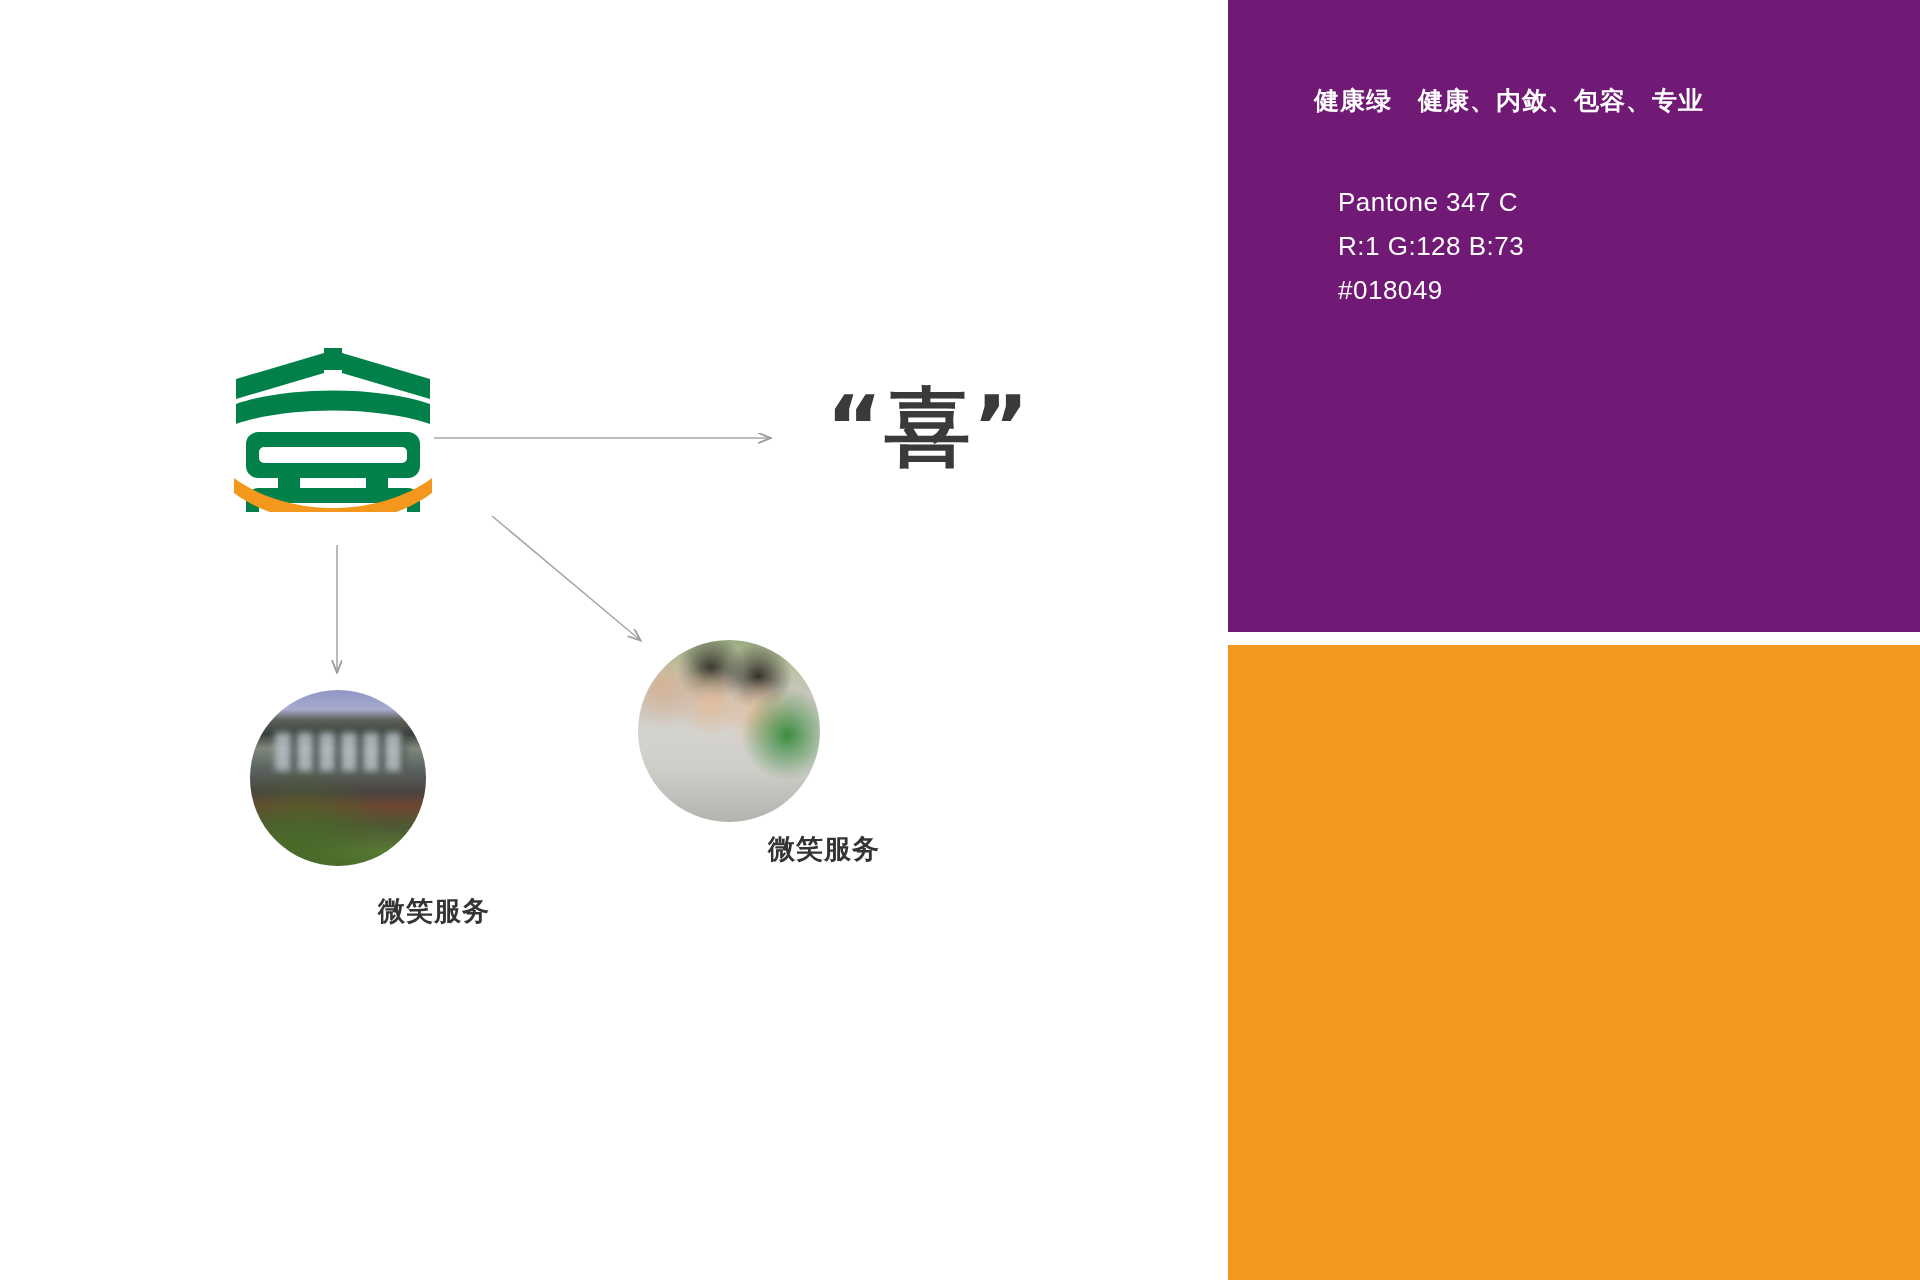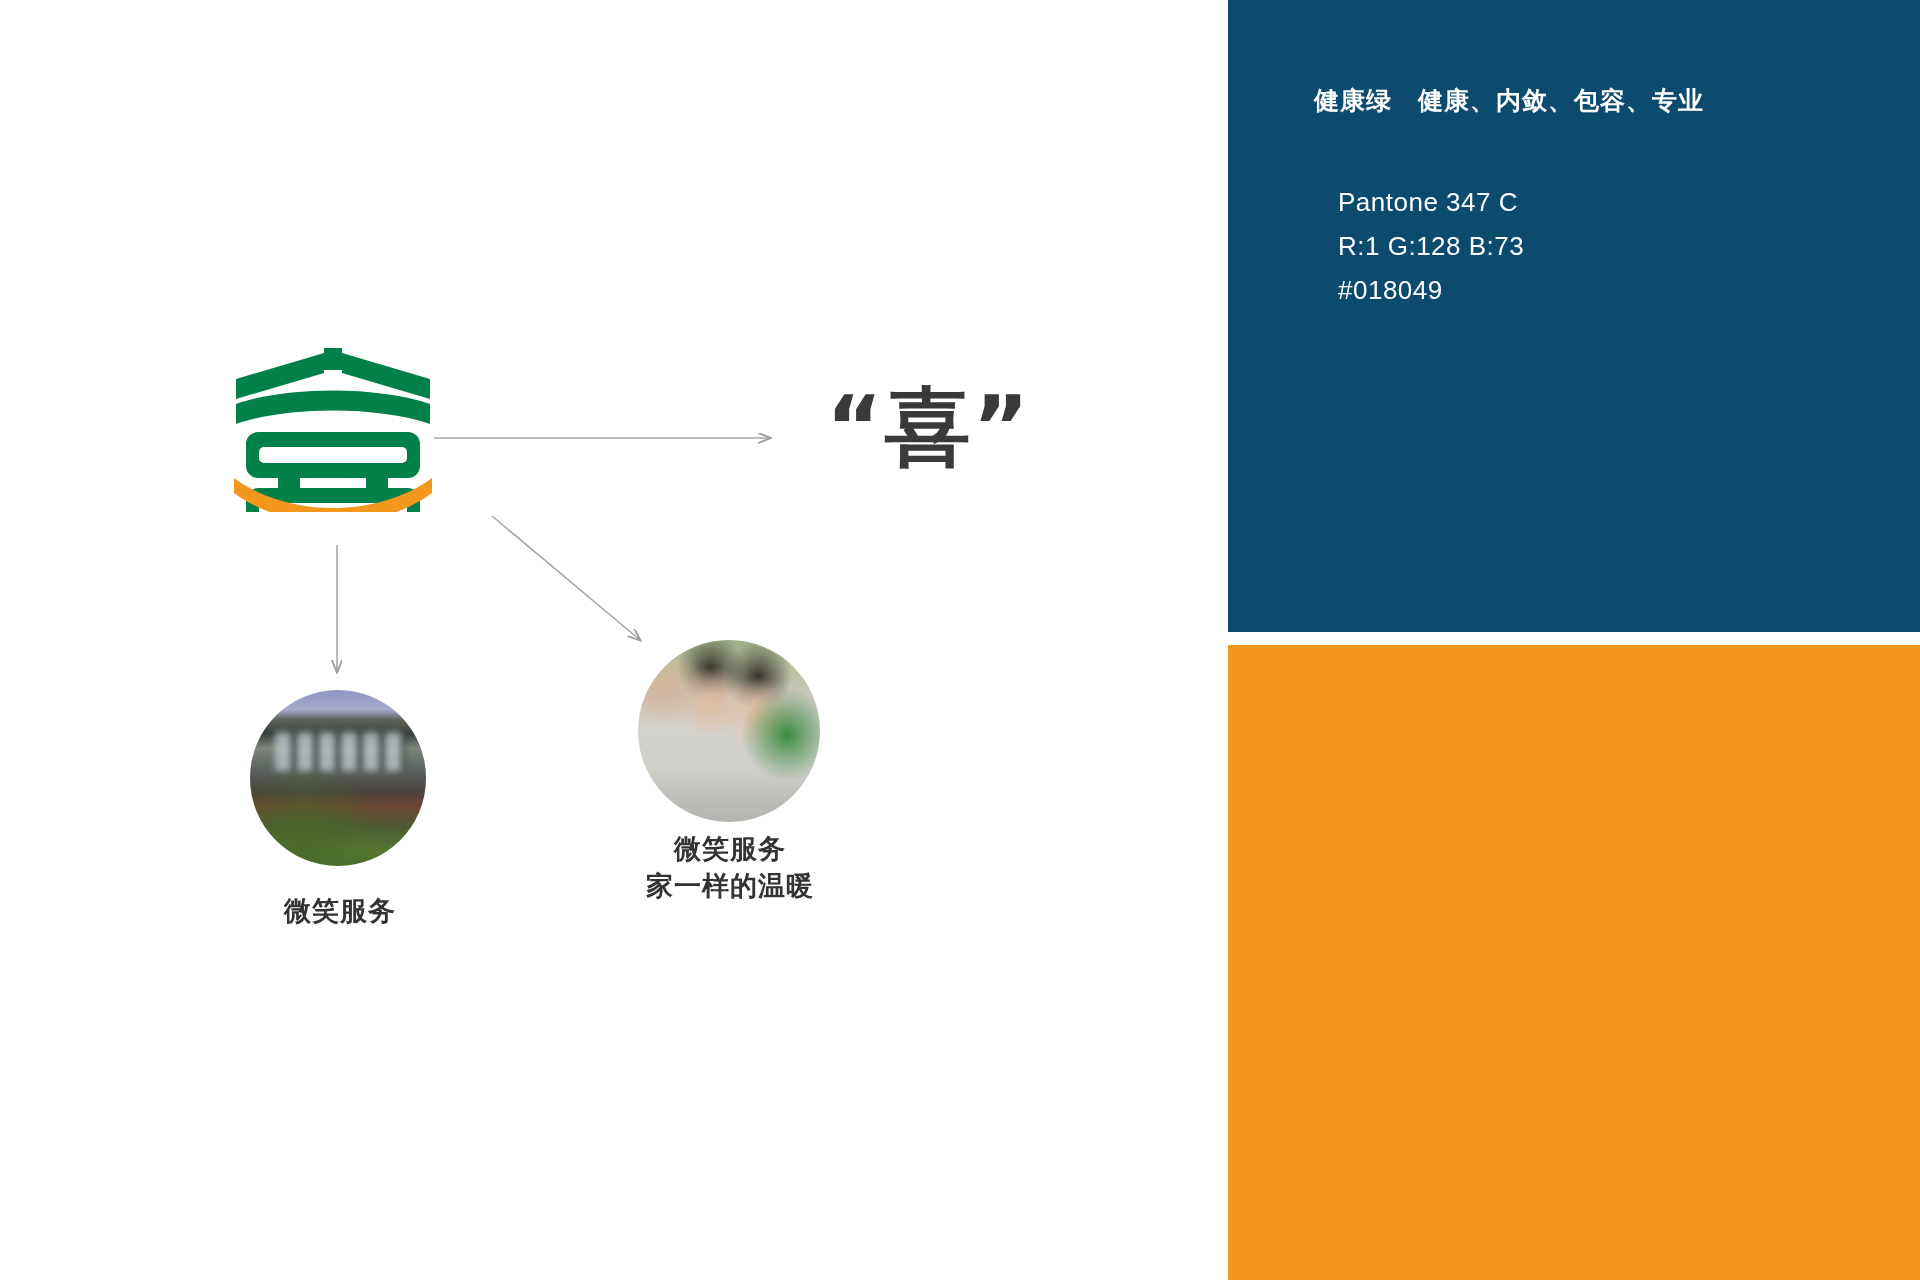--- a/index.html
+++ b/index.html
@@ -24,21 +24,21 @@
   .panel {
     position: absolute;
     left: 1228px;
     width: 692px;
     box-sizing: border-box;
     padding: 0 0 0 86px;
   }
   .panel-green {
     top: 0;
     height: 632px;
-    background: #0c4a6e;
+    background: #701a75;
   }
   .panel-orange {
     top: 645px;
     height: 635px;
     background: #F3981C;
   }
   .panel-heading {
     position: absolute;
     left: 86px;
     font-size: 25px;
@@ -150,21 +150,21 @@
         #b4b3af 100%);
     filter: blur(0.4px);
   }
 
   .caption {
     position: absolute;
     color: #333333;
     font-size: 27px;
     font-weight: bold;
     line-height: 37px;
-    text-align: center;
+    text-align: right;
     letter-spacing: 1px;
   }
   .caption-industry {
     left: 190px;
     top: 893px;
     width: 300px;
   }
   .caption-service {
     left: 580px;
     top: 831px;
@@ -220,21 +220,20 @@
   <div class="glyph-quote">“喜”</div>
 
   <div class="photo photo-building"></div>
   <div class="caption caption-industry">
     <div>微笑服务</div>
   </div>
 
   <div class="photo photo-people"></div>
   <div class="caption caption-service">
     <div>微笑服务</div>
-    <div>家一样的温暖</div>
   </div>
 
   <div class="panel panel-green">
     <div class="panel-heading">健康绿　健康、内敛、包容、专业</div>
     <div class="panel-specs">
       <div class="spec-line">Pantone 347 C</div>
       <div class="spec-line">R:1  G:128  B:73</div>
       <div class="spec-line">#018049</div>
     </div>
   </div>

